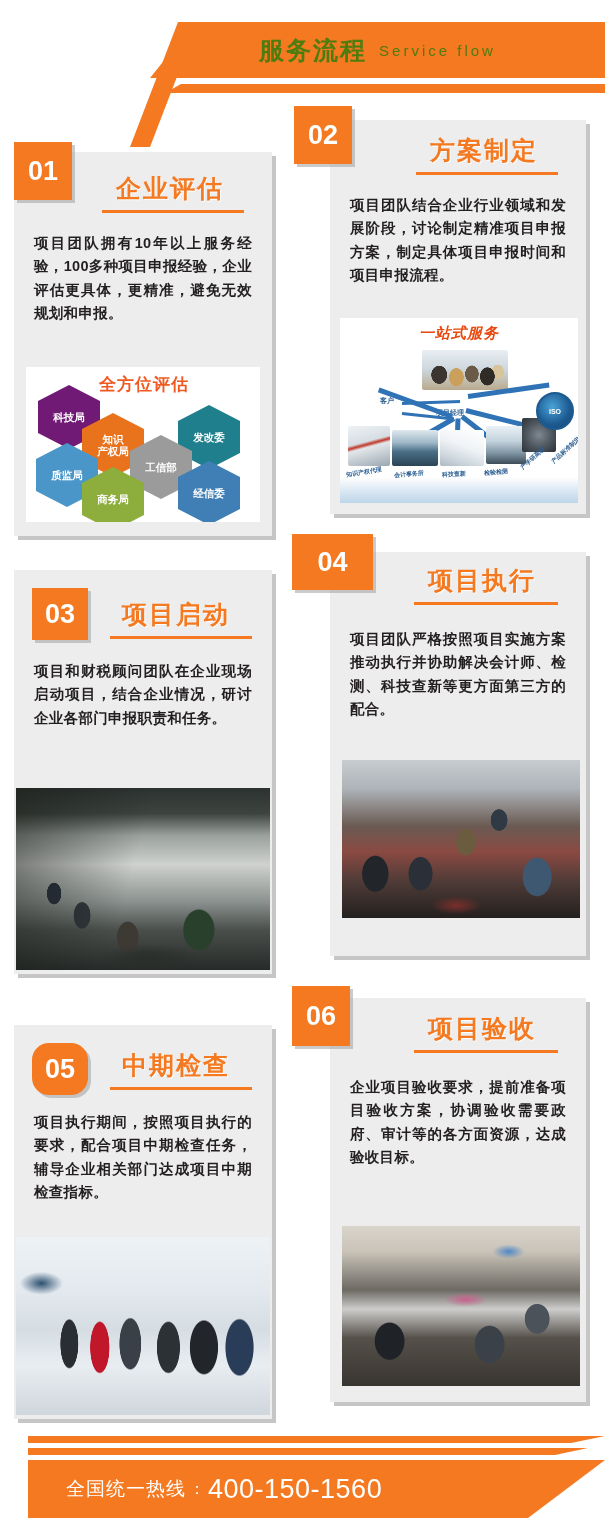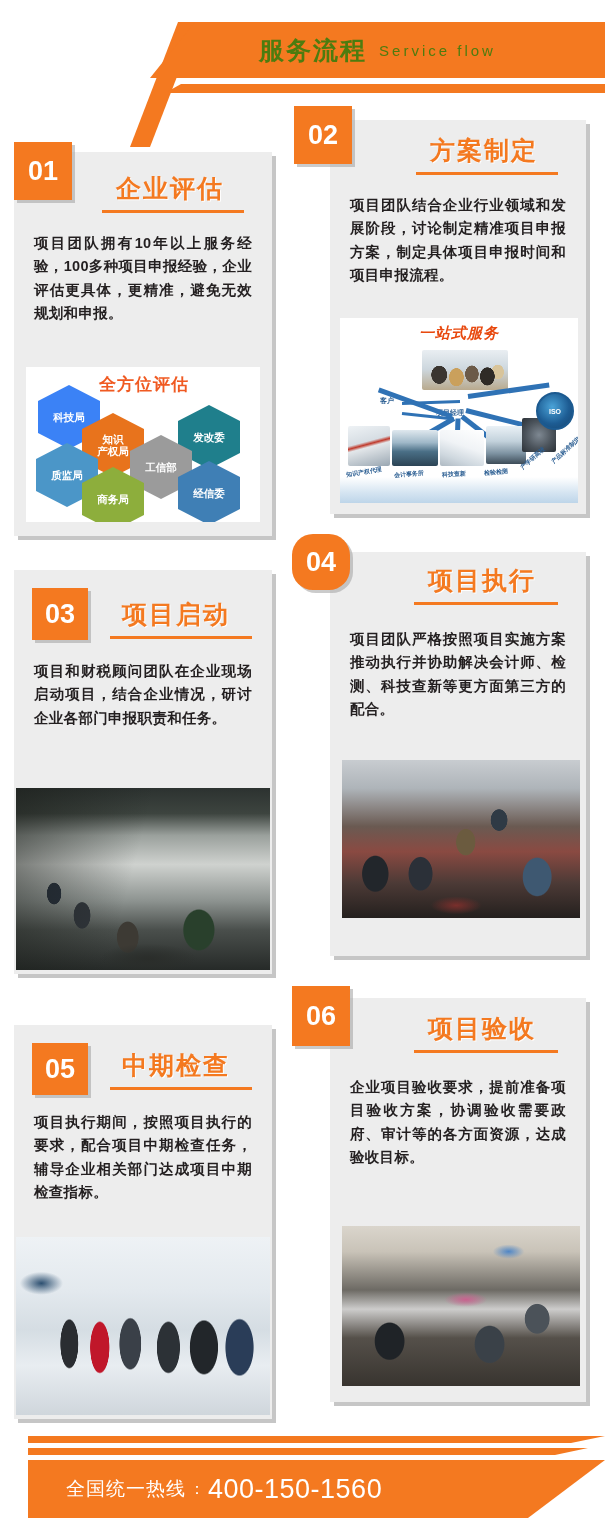--- a/index.html
+++ b/index.html
@@ -151,21 +151,21 @@
 
 <div class="card" style="left:14px;top:152px;width:264px;height:390px;">
   <div class="panel" style="width:258px;height:384px;"></div>
   <div class="badge" style="left:0px;top:-10px;width:58px;height:58px;">01</div>
   <div class="card-title" style="left:68px;top:20px;width:176px;">企业评估</div>
   <div class="title-rule" style="left:88px;top:58px;width:142px;"></div>
   <div class="body-text" style="left:20px;top:80px;width:218px;">项目团队拥有10年以上服务经验，100多种项目申报经验，企业评估更具体，更精准，避免无效规划和申报。</div>
 
   <div class="hexwrap" style="left:12px;top:215px;width:234px;height:155px;">
     <div class="hexlabel" style="top:6px;left:18px;width:200px;">全方位评估</div>
-    <div class="hex" style="left:12px;top:18px;width:62px;height:64px;background:#3b82f6;">科技局</div>
+    <div class="hex" style="left:12px;top:18px;width:62px;height:64px;background:#701a75;">科技局</div>
     <div class="hex" style="left:56px;top:46px;width:62px;height:64px;background:#E8731C;">
         <span>知识<br>产权局</span>
       </div>
     <div class="hex" style="left:152px;top:38px;width:62px;height:64px;background:#1F7F8C;">发改委</div>
     <div class="hex" style="left:104px;top:68px;width:62px;height:64px;background:#9B9B9B;">工信部</div>
     <div class="hex" style="left:10px;top:76px;width:62px;height:64px;background:#4B96C8;">质监局</div>
     <div class="hex" style="left:56px;top:100px;width:62px;height:64px;background:#8DAE3C;">商务局</div>
     <div class="hex" style="left:152px;top:94px;width:62px;height:64px;background:#3F7FB5;text-align:right;">经信委</div>
   </div>
 </div>
@@ -237,39 +237,39 @@
          radial-gradient(ellipse 70px 22px at 52% 94%,#2a2d2a 0%,transparent 70%),
          radial-gradient(ellipse 26px 34px at 72% 78%,#29402c 0%,#29402c 58%,transparent 62%),
          radial-gradient(ellipse 18px 26px at 44% 82%,#3d3a34 0%,#3d3a34 58%,transparent 62%),
          radial-gradient(ellipse 14px 22px at 26% 70%,#30353b 0%,#30353b 58%,transparent 62%),
          radial-gradient(ellipse 12px 18px at 15% 58%,#27303c 0%,#27303c 58%,transparent 62%),
          linear-gradient(180deg,#2c3230 0%,#3d443f 14%,#9aa09c 26%,#cfd2cf 42%,#8d9390 62%,#4a4f4c 78%,#262a28 100%);"></div>
 </div>
 
 <div class="card" style="left:330px;top:552px;width:262px;height:410px;">
   <div class="panel" style="width:256px;height:404px;"></div>
-  <div class="badge" style="left:-38px;top:-18px;width:58px;height:56px;border-radius:21px;">04</div>
+  <div class="badge" style="left:-38px;top:-18px;width:81px;height:56px;">04</div>
   <div class="card-title" style="left:64px;top:12px;width:176px;">项目执行</div>
   <div class="title-rule" style="left:84px;top:50px;width:144px;"></div>
   <div class="body-text" style="left:20px;top:76px;width:216px;">项目团队严格按照项目实施方案推动执行并协助解决会计师、检测、科技查新等更方面第三方的配合。</div>
 
   <div class="photo" style="left:12px;top:208px;width:238px;height:158px;
        background:
          radial-gradient(ellipse 22px 30px at 14% 72%,#22262b 0%,#22262b 58%,transparent 62%),
          radial-gradient(ellipse 20px 28px at 33% 72%,#2b3038 0%,#2b3038 58%,transparent 62%),
          radial-gradient(ellipse 24px 32px at 82% 74%,#3e5871 0%,#3e5871 58%,transparent 62%),
          radial-gradient(ellipse 16px 22px at 52% 52%,#6b5b3f 0%,#6b5b3f 58%,transparent 62%),
          radial-gradient(ellipse 14px 18px at 66% 38%,#2f3a45 0%,#2f3a45 58%,transparent 62%),
          radial-gradient(ellipse 34px 12px at 48% 92%,#7a2f2c 0%,transparent 75%),
          linear-gradient(180deg,#c8ccd0 0%,#aeb4b9 18%,#6a5a52 42%,#8a4a42 58%,#4c3a36 78%,#24201e 100%);"></div>
 </div>
 
 <div class="card" style="left:14px;top:1025px;width:264px;height:400px;">
   <div class="panel" style="width:258px;height:394px;"></div>
-  <div class="badge" style="left:18px;top:18px;width:56px;height:52px;">05</div>
+  <div class="badge" style="left:18px;top:18px;width:56px;height:52px;border-radius:17px;">05</div>
   <div class="card-title" style="left:76px;top:24px;width:172px;">中期检查</div>
   <div class="title-rule" style="left:96px;top:62px;width:142px;"></div>
   <div class="body-text" style="left:20px;top:86px;width:218px;">项目执行期间，按照项目执行的要求，配合项目中期检查任务，辅导企业相关部门达成项目中期检查指标。</div>
 
   <div class="photo" style="left:2px;top:212px;width:254px;height:178px;
        background:
          radial-gradient(ellipse 22px 44px at 88% 62%,#2a3d58 0%,#2a3d58 62%,transparent 66%),
          radial-gradient(ellipse 22px 42px at 74% 62%,#22262a 0%,#22262a 62%,transparent 66%),
          radial-gradient(ellipse 18px 40px at 60% 62%,#2c3136 0%,#2c3136 62%,transparent 66%),
          radial-gradient(ellipse 17px 40px at 45% 60%,#3a4048 0%,#3a4048 62%,transparent 66%),

